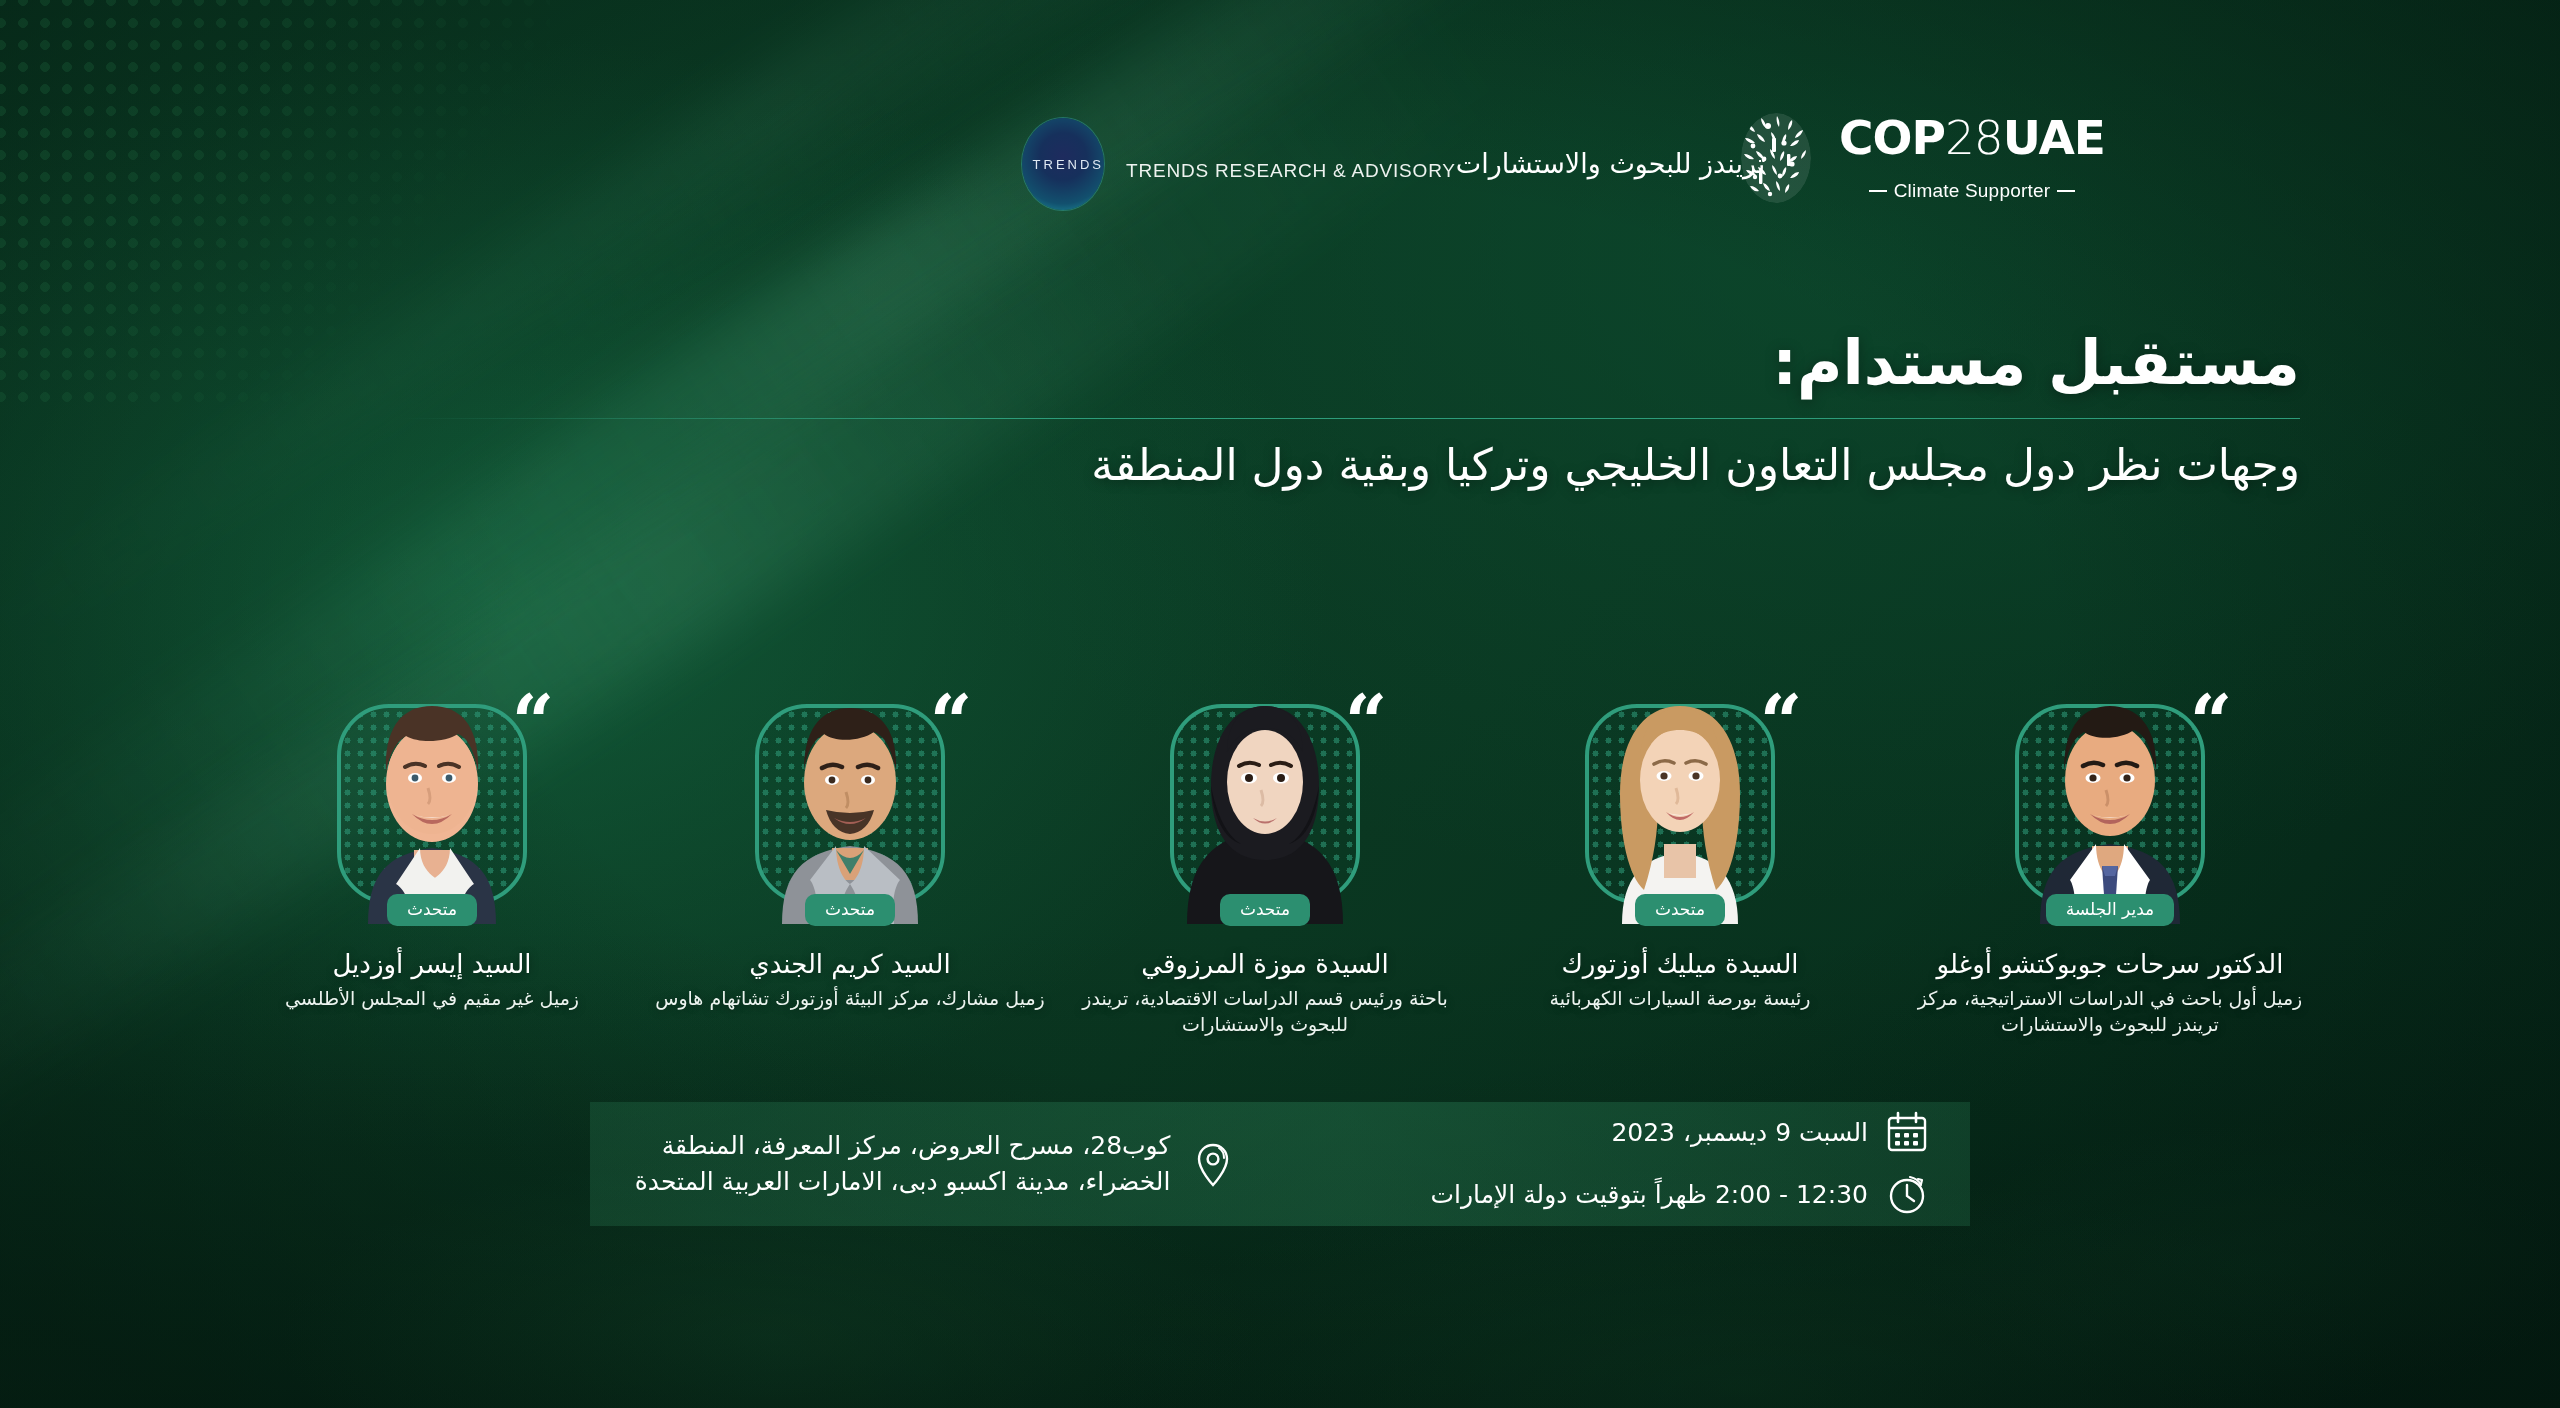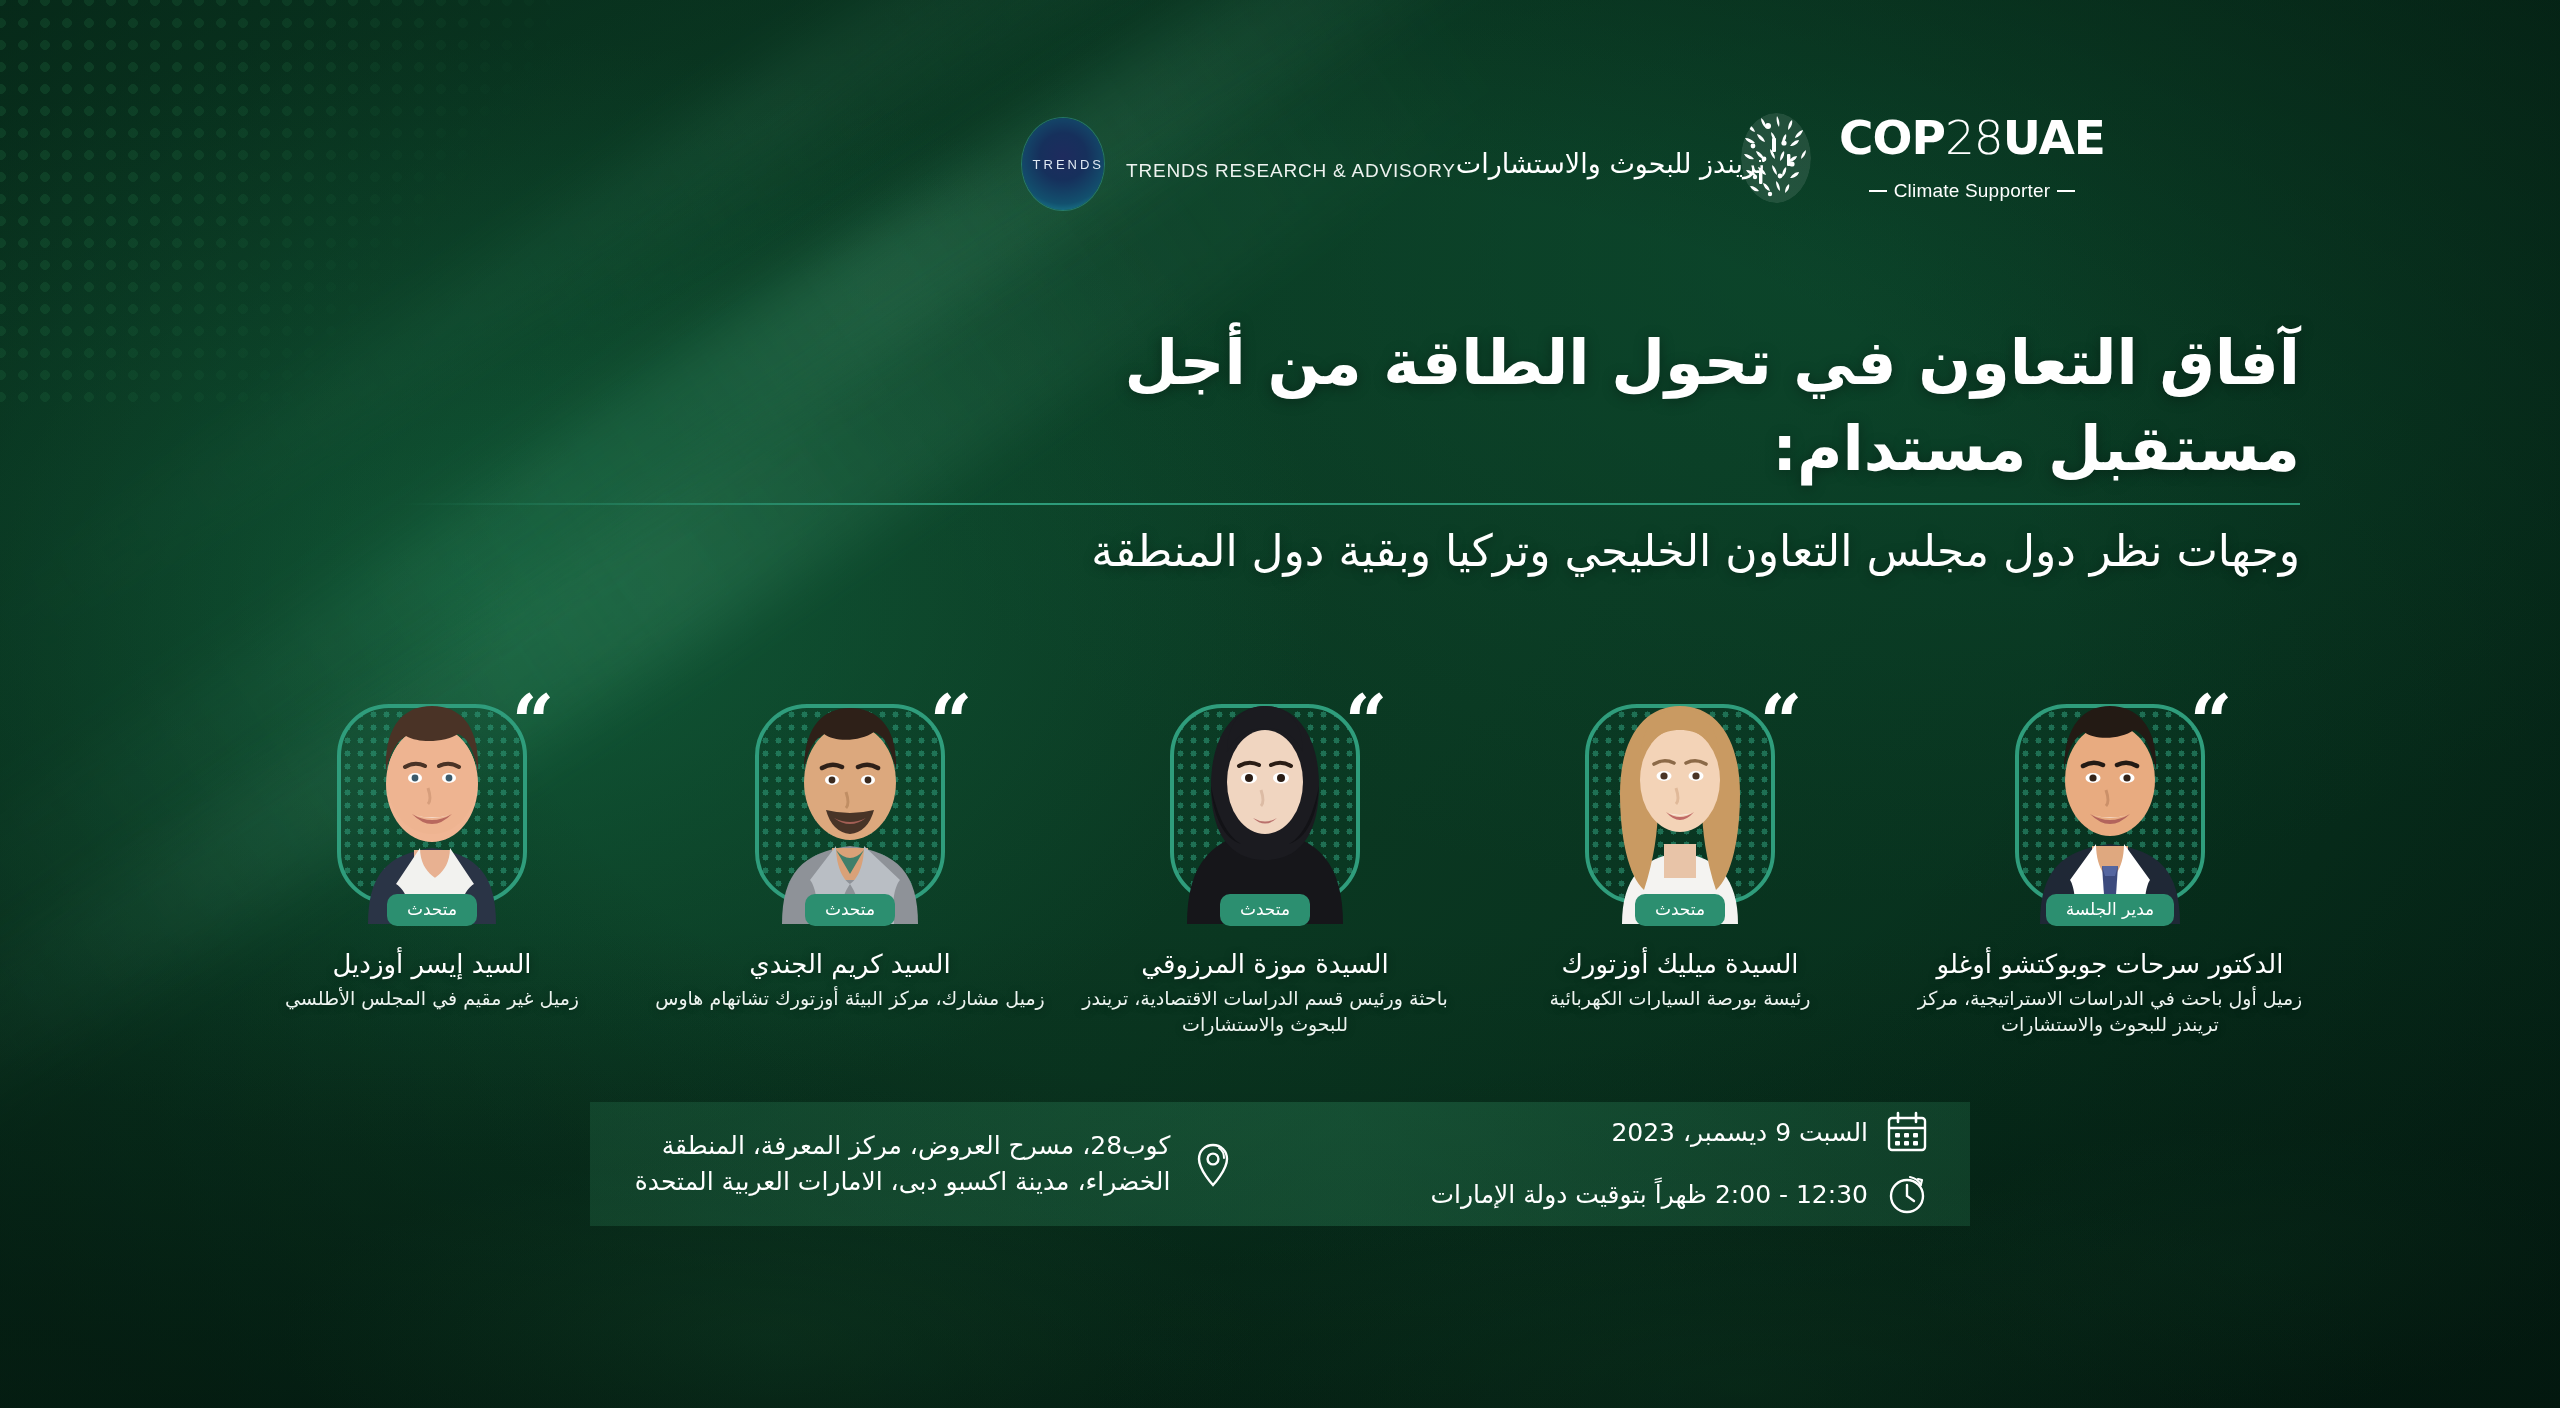--- a/index.html
+++ b/index.html
@@ -238,21 +238,20 @@
         <span class="cop-sub">
           <i></i>
           <span>Climate Supporter</span>
           <i></i>
         </span>
       </span>
     </div>
   </div>
 
   <div class="title-wrap">
-    <div class="title-main">آفاق التعاون في تحول الطاقة من أجل</div>
     <div class="title-main">مستقبل مستدام:</div>
     <div class="title-rule"></div>
     <div class="title-sub">وجهات نظر دول مجلس التعاون الخليجي وتركيا وبقية دول المنطقة</div>
   </div>
 
   <div class="speakers">
 
     <div class="sp p0">
       <div class="sp-photo-area">
         <div class="sp-frame"></div>

